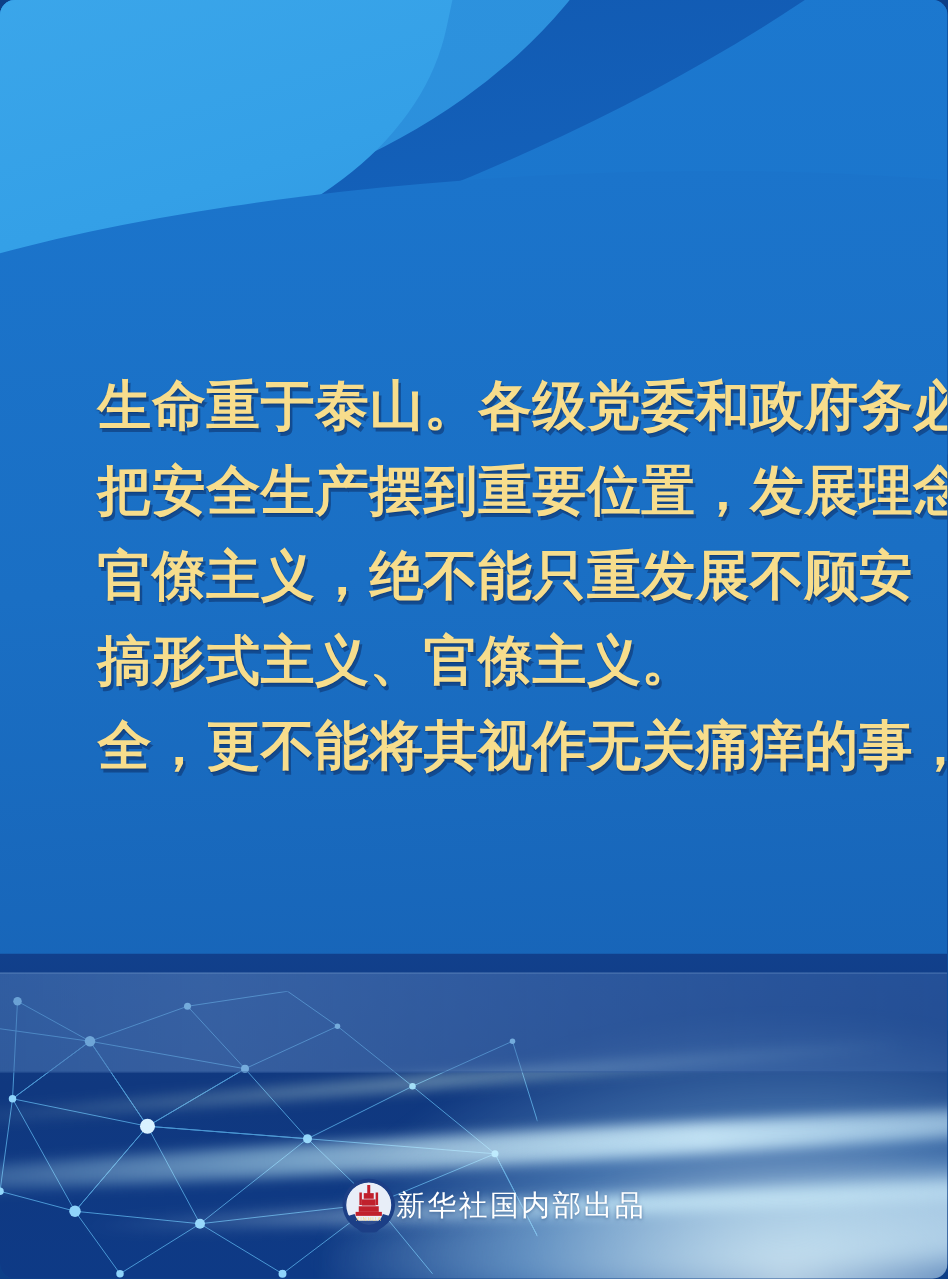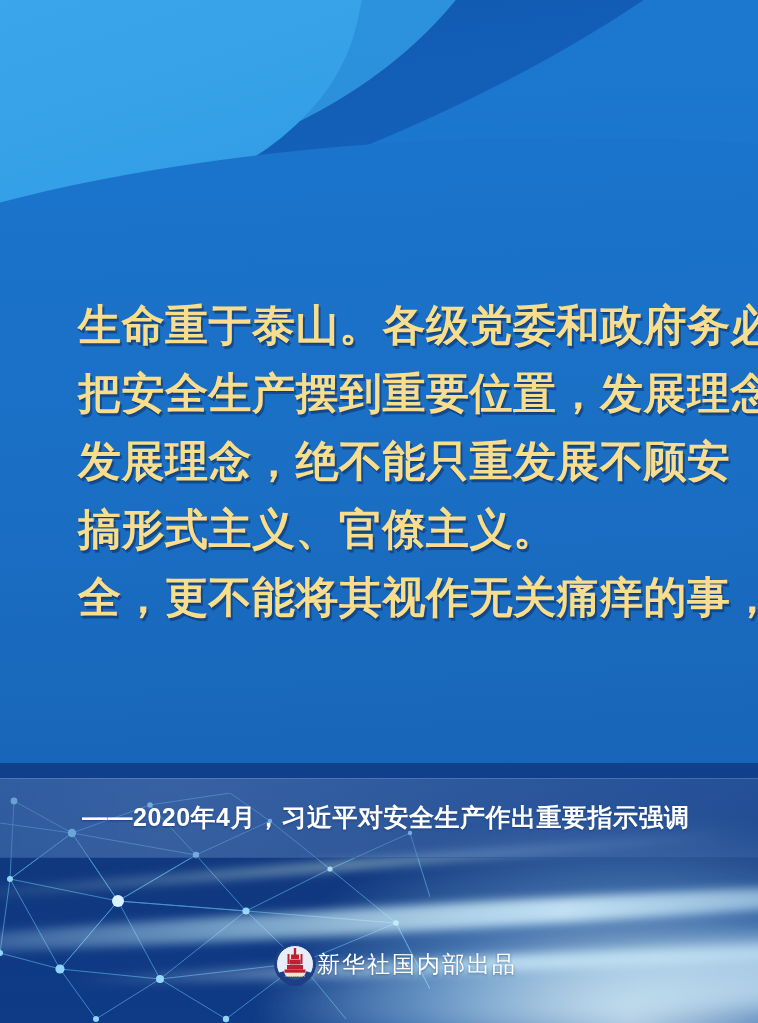--- a/index.html
+++ b/index.html
@@ -7,20 +7,21 @@
     padding: 0;
     background: #0d3f87;
   }
   #poster {
     position: relative;
     width: 758px;
     height: 1023px;
     overflow: hidden;
     font-family: "Liberation Sans", sans-serif;
     background: linear-gradient(175deg, #1a7ad4 0%, #1670c9 22%, #1668c2 48%, #1257ae 74%, #0d3f87 100%);
+    border-radius: 12px;
   }
 
   
   .bg-layer { position: absolute; inset: 0; pointer-events: none; }
 
   .band-top-dark {
     position: absolute;
     left: -120px; top: -340px;
     width: 1200px; height: 620px;
     background: linear-gradient(180deg, #1052a6 0%, #1159b1 60%, #1462bb 100%);
@@ -235,27 +236,26 @@
     <div class="streak streak-d"></div>
     <div class="streak streak-a"></div>
     <div class="streak streak-b"></div>
     <div class="streak streak-c"></div>
     <div class="glow-corner"></div>
   </div>
 
   <div class="quote">
     <div class="quote-line">生命重于泰山。各级党委和政府务必</div>
     <div class="quote-line">把安全生产摆到重要位置，发展理念</div>
-    <div class="quote-line">发展理念，绝不能只重发展不顾安</div>
+    <div class="quote-line">官僚主义，绝不能只重发展不顾安</div>
     <div class="quote-line">搞形式主义、官僚主义。</div>
     <div class="quote-line">全，更不能将其视作无关痛痒的事，</div>
   </div>
 
   <div class="attr-band"></div>
-  <div class="attr-text">——2020年4月，习近平对安全生产作出重要指示强调</div>
 
   <div class="footer">
     <svg class="logo" viewBox="0 0 44 44">
       <circle cx="22" cy="22" r="21" fill="#1c3f86"></circle>
       <circle cx="22" cy="22" r="18.5" fill="#e8eef8"></circle>
       <circle cx="22" cy="22" r="18.5" fill="none" stroke="#1c3f86" stroke-width="1"></circle>
       <path d="M22 6 L22 13" stroke="#c0202c" stroke-width="2.4" fill="none"></path>
       <path d="M15.5 12 L15.5 22 M28.5 12 L28.5 22" stroke="#c0202c" stroke-width="2" fill="none"></path>
       <rect x="18" y="12.5" width="8" height="4.5" fill="#c0202c"></rect>
       <rect x="16.5" y="17.5" width="11" height="5" fill="#c0202c"></rect>

